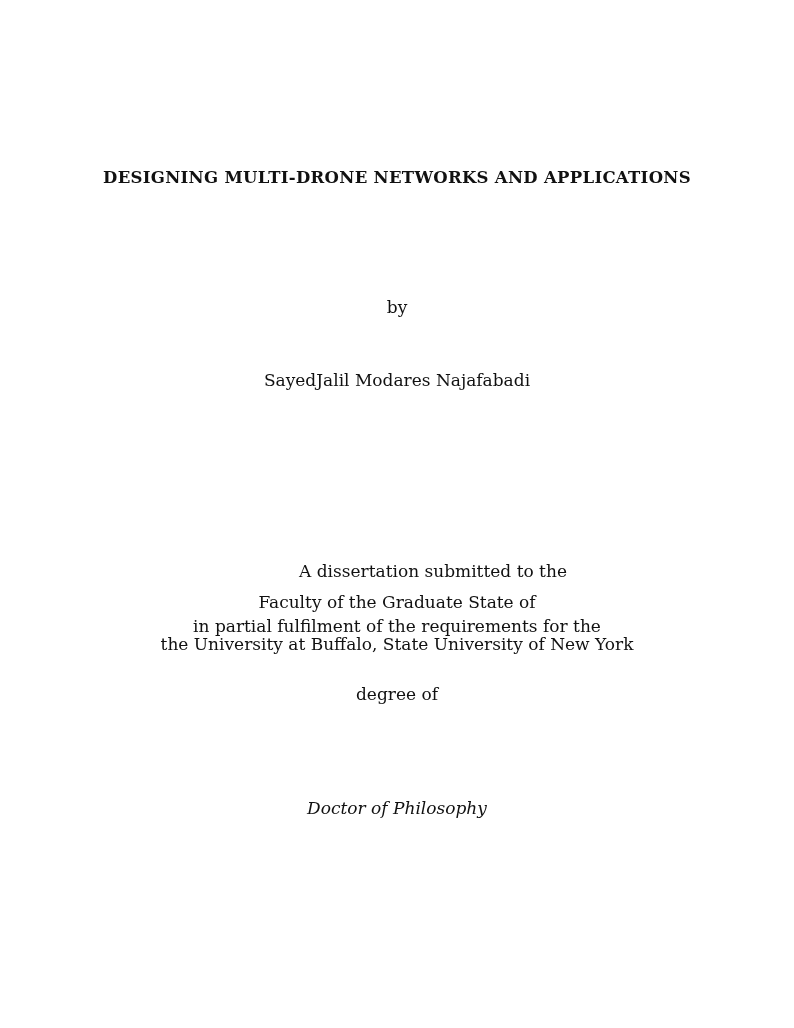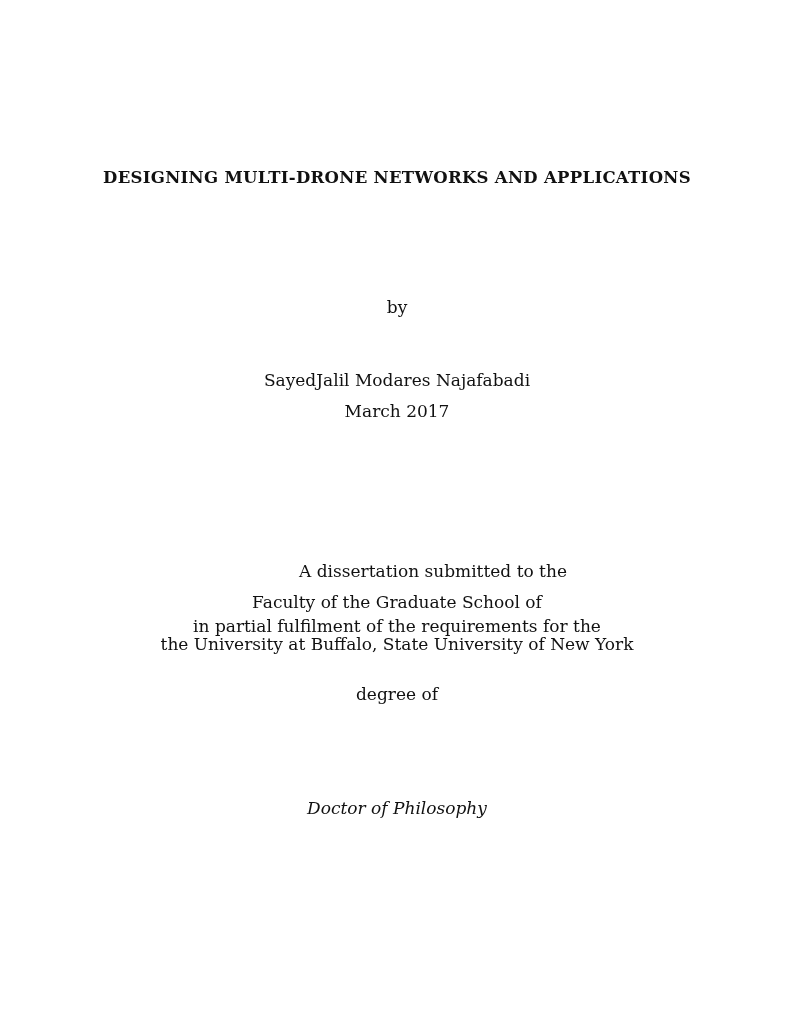--- a/index.html
+++ b/index.html
@@ -46,25 +46,24 @@
 <body>
 
 <div class="page">
 
   <div class="line doc-title">DESIGNING MULTI-DRONE NETWORKS AND APPLICATIONS</div>
 
   <div class="line byline">by</div>
 
   <div class="line author">SayedJalil Modares Najafabadi</div>
 
-  <div class="line date">March 2017</div>
 
   <div class="line subm-0">A dissertation submitted to the</div>
 
-  <div class="line subm-1">Faculty of the Graduate School of</div>
+  <div class="line subm-1">Faculty of the Graduate State of</div>
 
   <div class="line subm-2">the University at Buffalo, State University of New York</div>
 
   <div class="line subm-3">in partial fulfilment of the requirements for the</div>
 
   <div class="line subm-4">degree of</div>
 
   <div class="line degree">Doctor of Philosophy</div>
 
 

